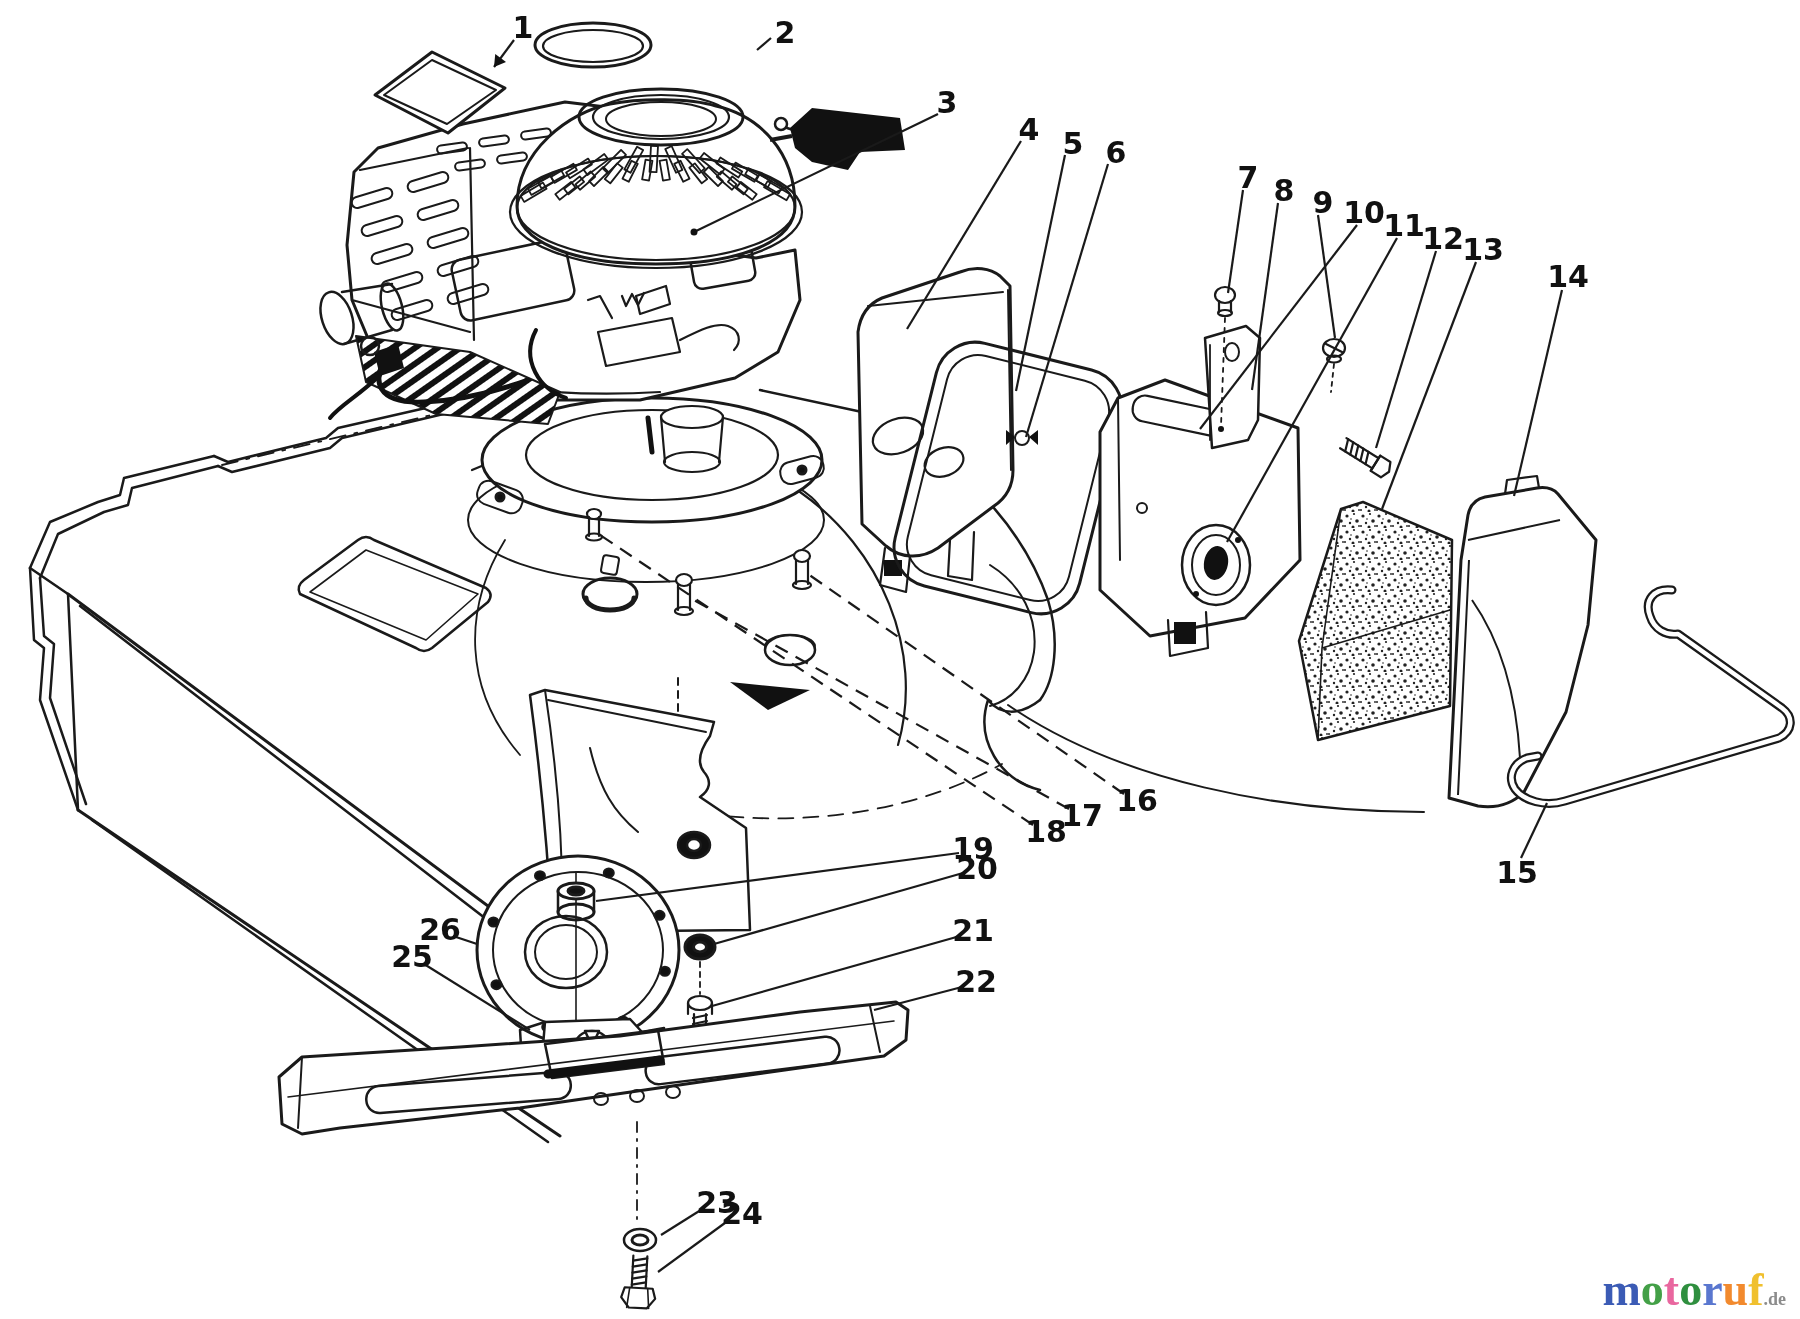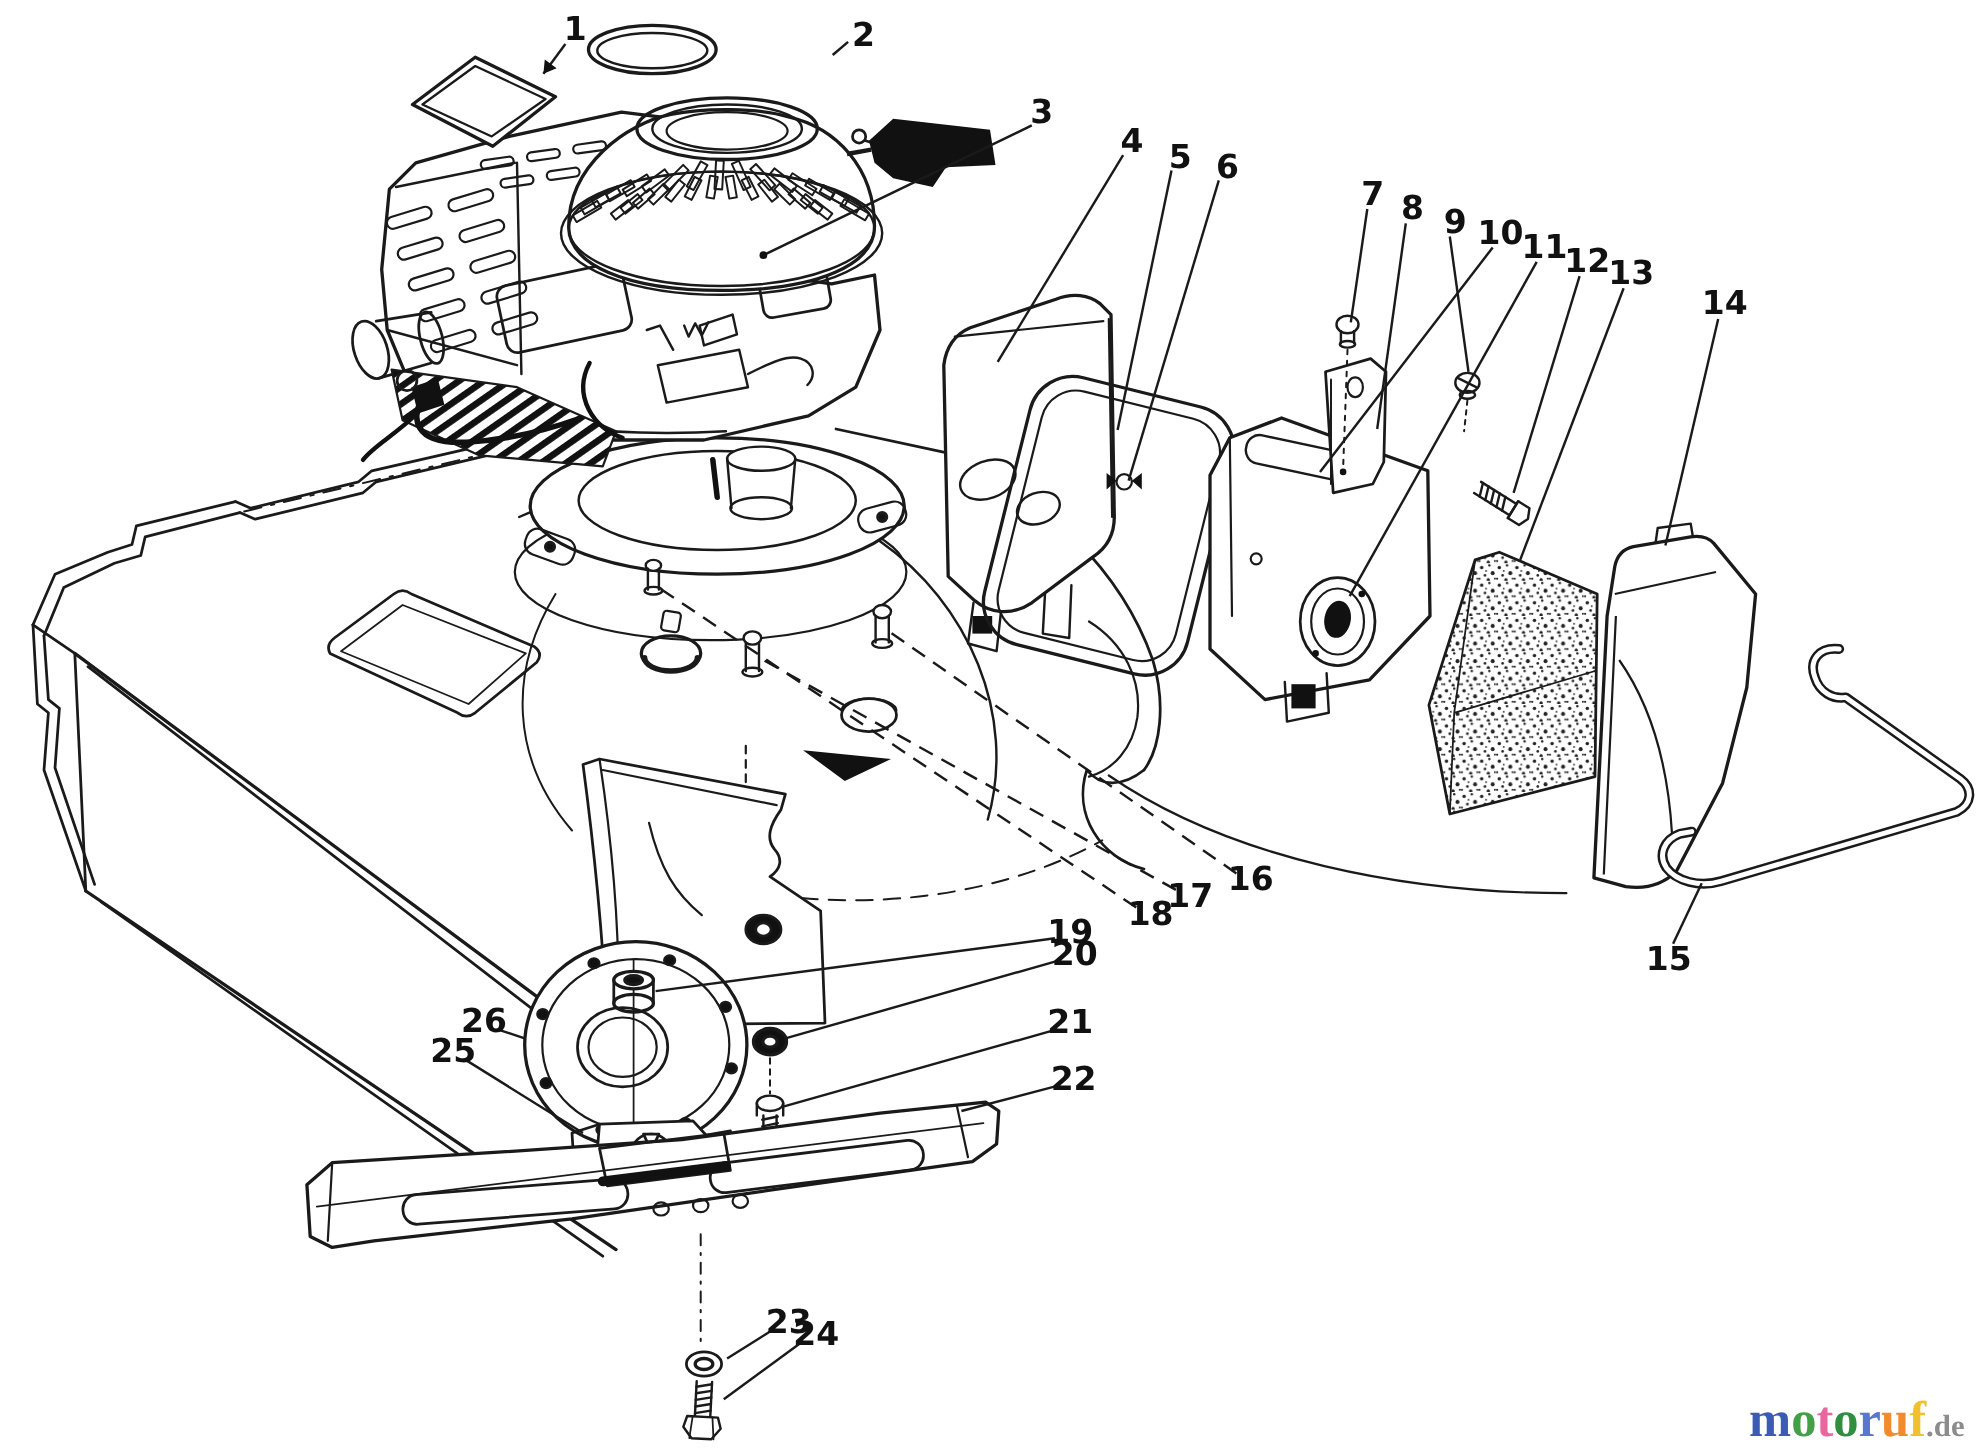--- a/index.html
+++ b/index.html
@@ -2,21 +2,21 @@
 <html><head>
 <meta charset="utf-8">
 <style>
   html,body{margin:0;padding:0;background:#ffffff;}
   #stage{position:relative;width:1800px;height:1319px;background:#ffffff;overflow:hidden;
          font-family:"Liberation Sans",sans-serif;}
   #diagram{position:absolute;left:0;top:0;}
   .callout-num{font-family:"DejaVu Sans",sans-serif;font-weight:bold;font-size:30px;fill:#111;}
   #watermark{position:absolute;right:14px;bottom:6px;font-family:"Liberation Serif",serif;
              font-weight:bold;font-size:46px;line-height:1;user-select:none;cursor:pointer;}
-  #watermark .suffix{font-size:28px;vertical-align:baseline;}
+  #watermark .suffix{font-size:18px;vertical-align:baseline;}
 </style>
 </head>
 <body>
 
 <div id="stage">
 <svg id="diagram" width="1800" height="1319" viewBox="0 0 1800 1319" xmlns="http://www.w3.org/2000/svg">
   <defs>
     <pattern id="speck" width="16" height="16" patternUnits="userSpaceOnUse">
       <rect width="16" height="16" fill="#fff"></rect>
       <circle cx="3" cy="4" r="1.6" fill="#222"></circle>

